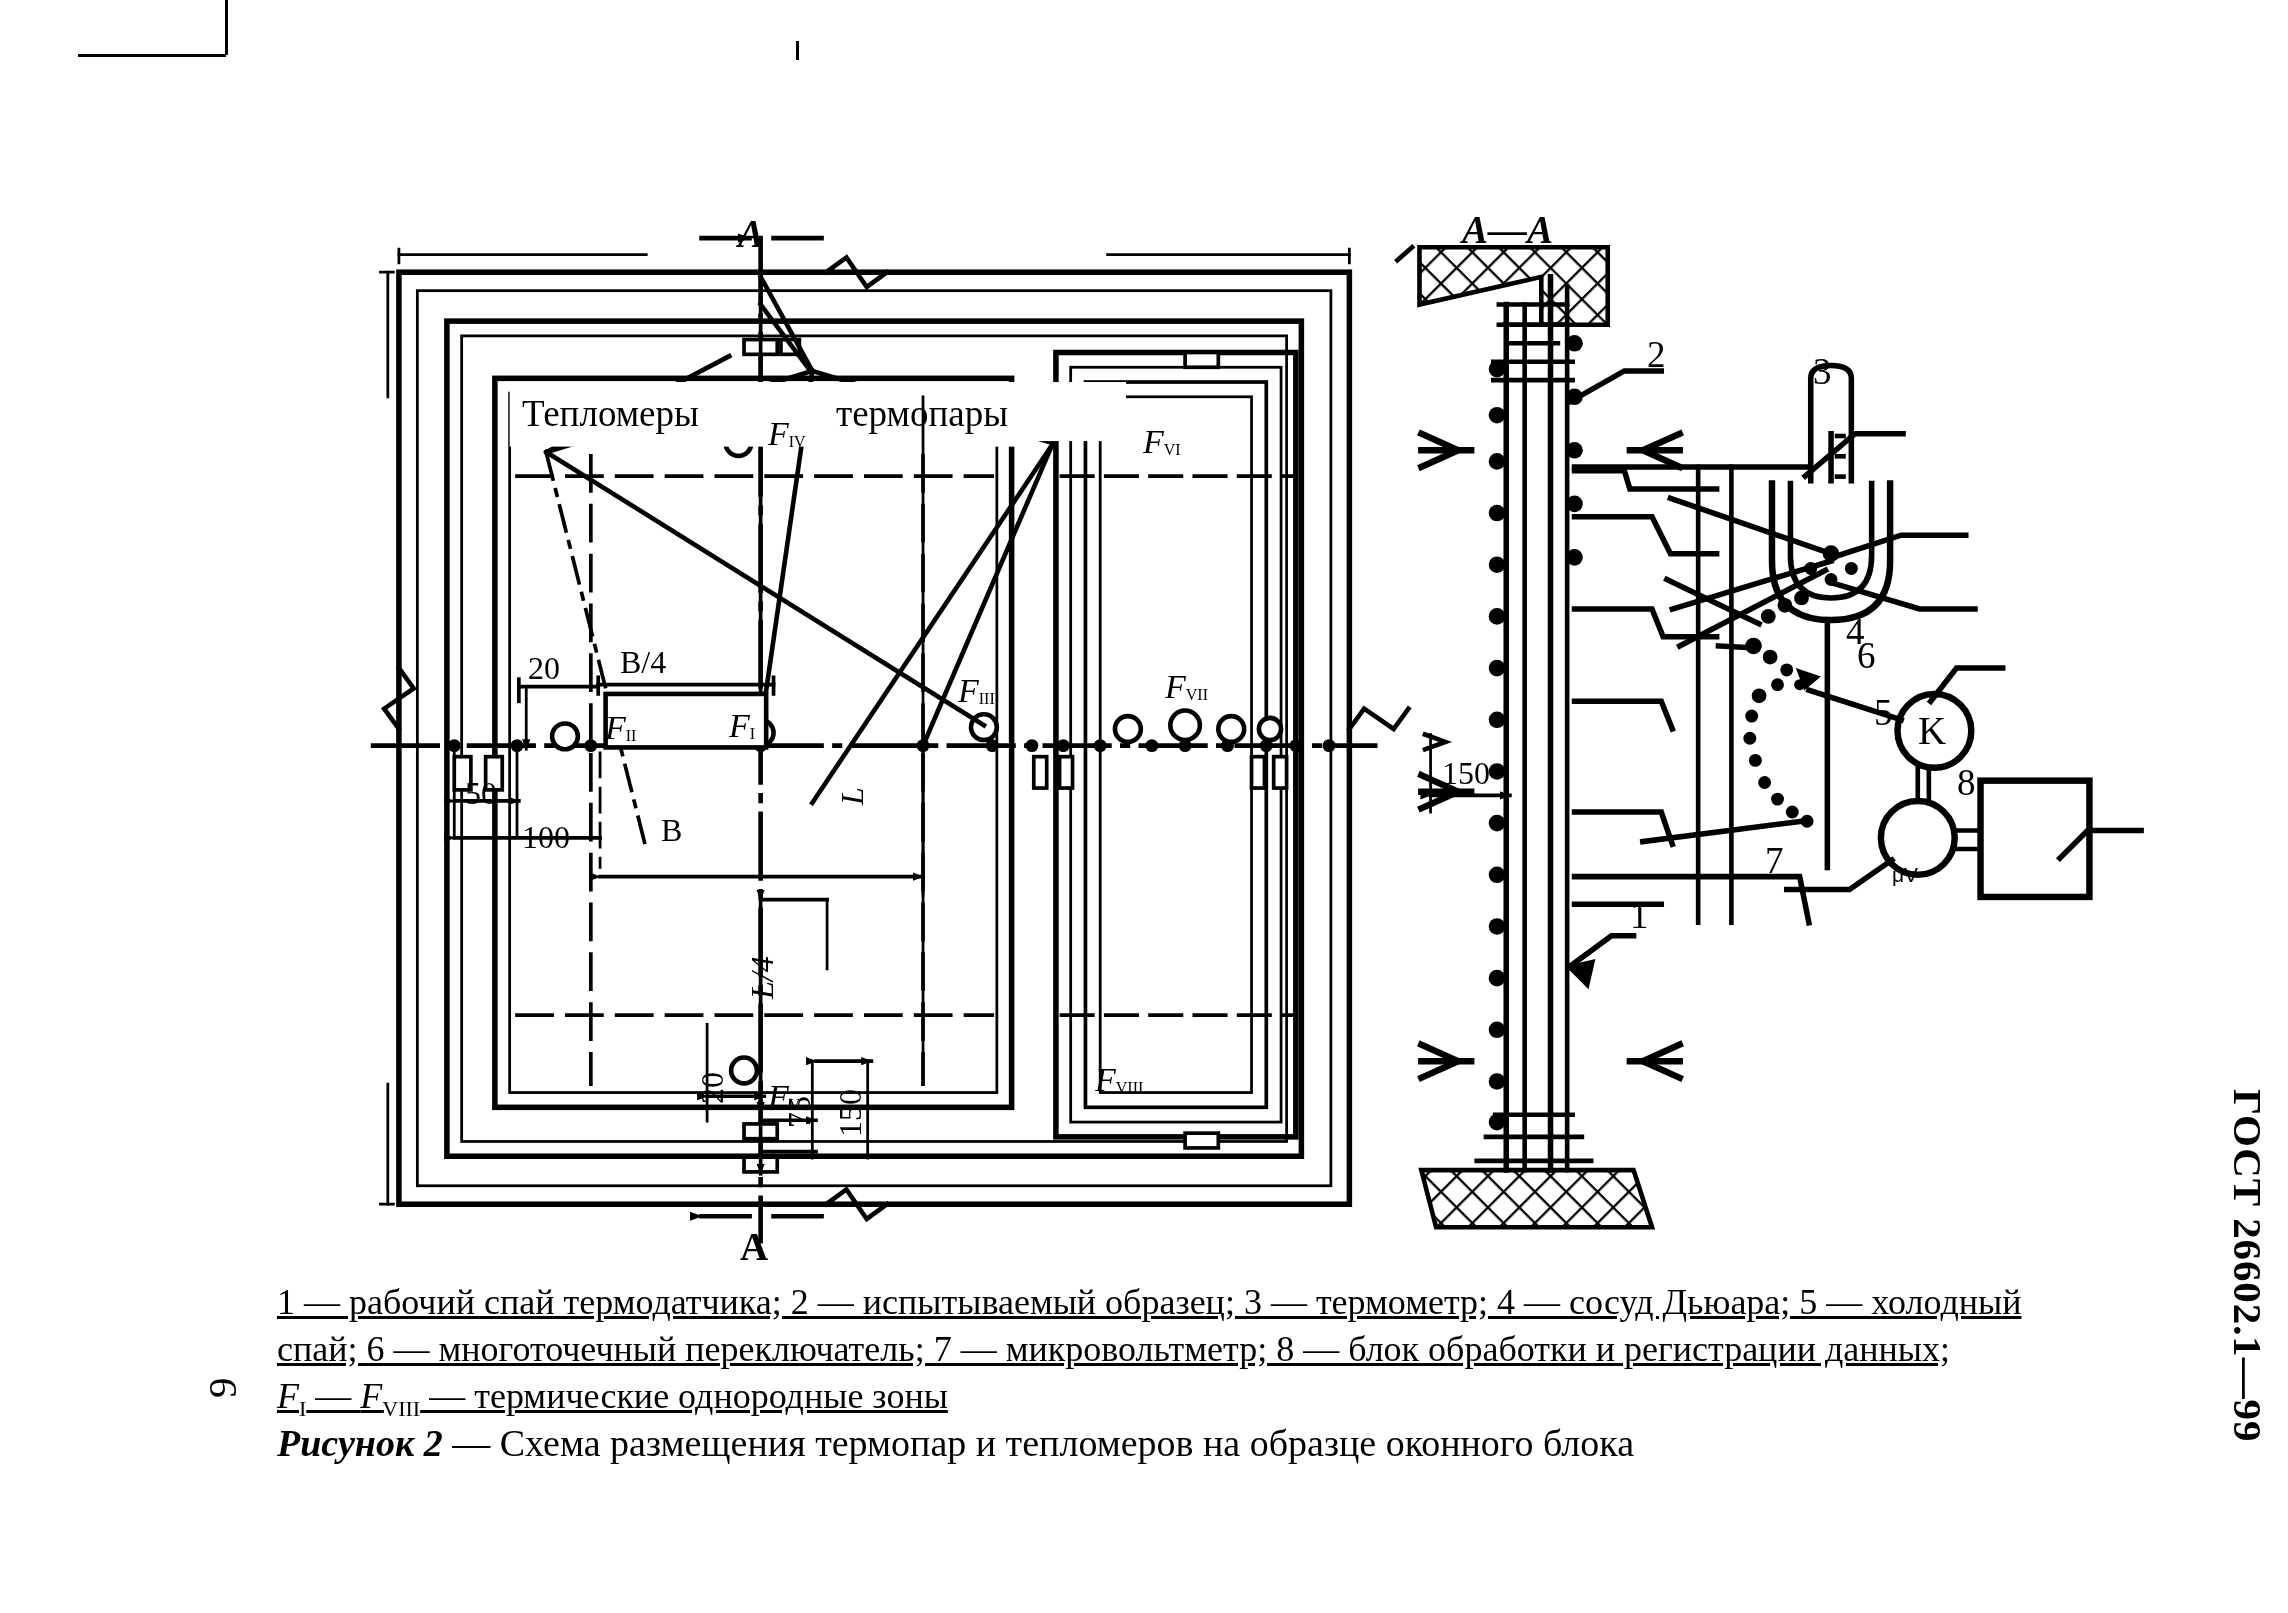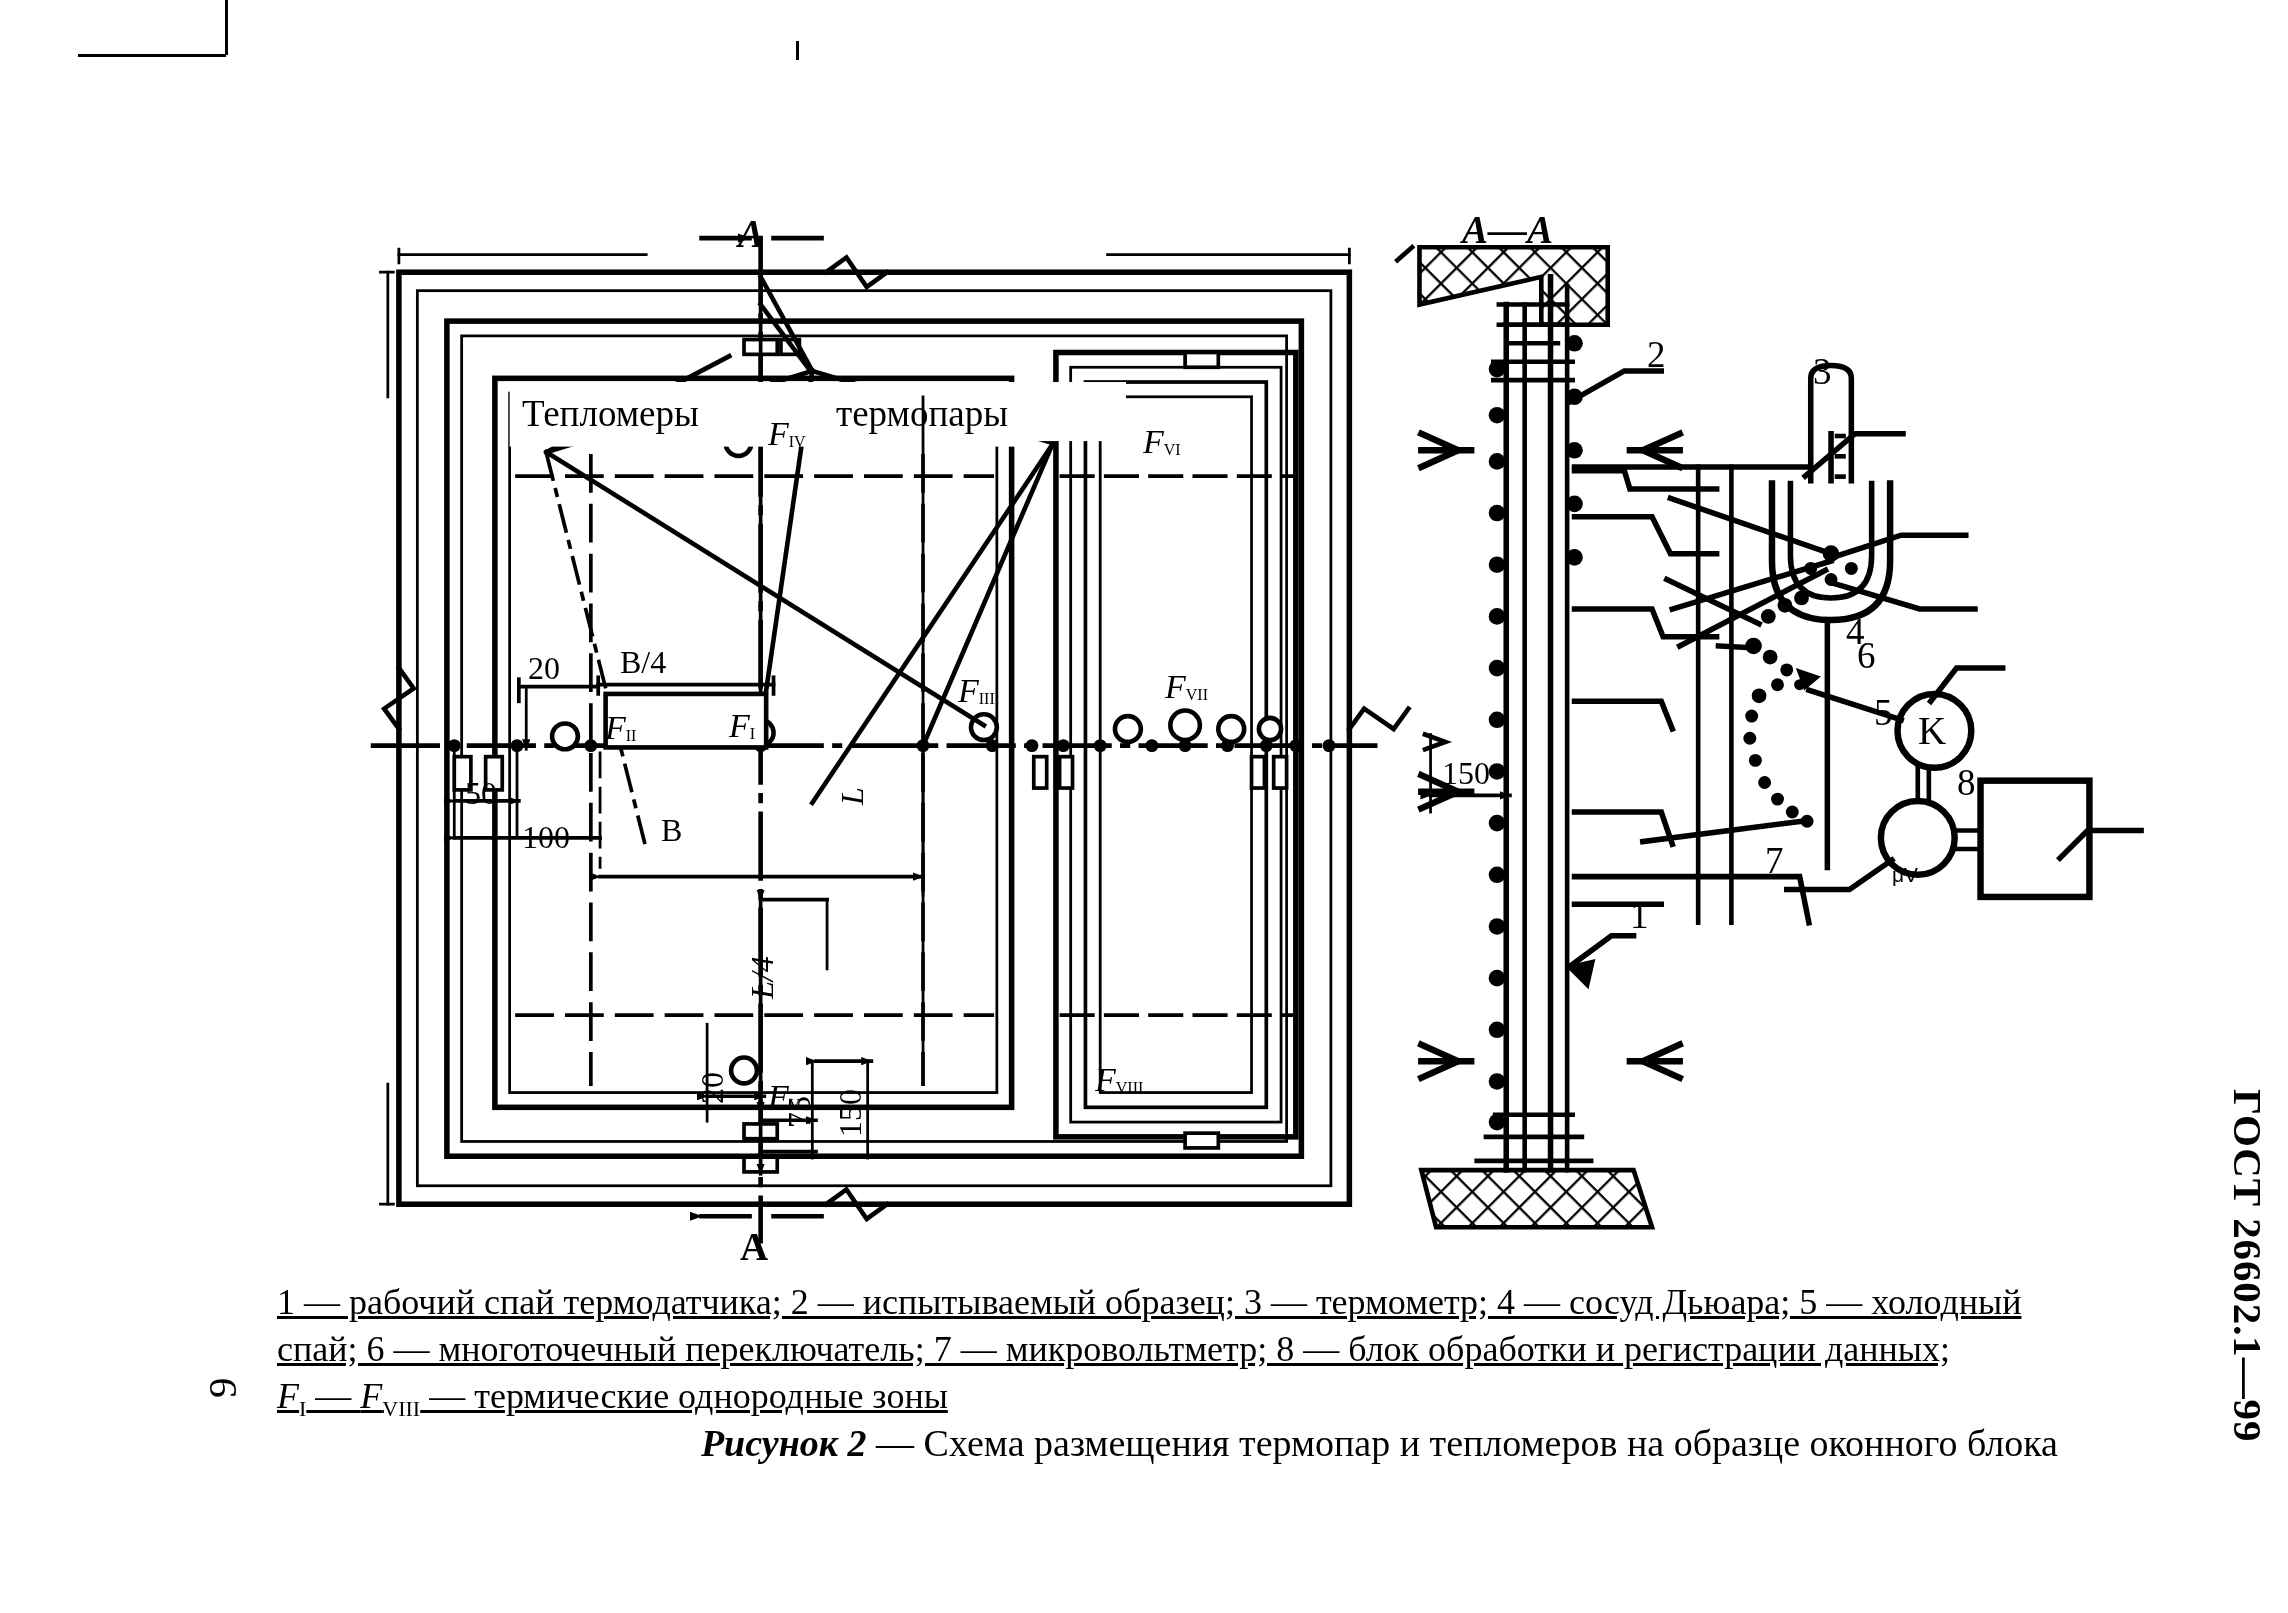--- a/index.html
+++ b/index.html
@@ -32,21 +32,21 @@
 
   .num{font-family:"Liberation Serif",serif;font-size:37px;}
 
   
   .caption{position:absolute;left:277px;top:1279px;width:1781px;
            font-family:"Liberation Serif",serif;font-size:36px;
            line-height:1.30;text-align:justify;text-decoration:underline;}
   .caption .ln{display:block;}
   .caption .c2{}
   .figcap{position:absolute;left:277px;top:1421px;width:1781px;
-          text-align:right;font-family:"Liberation Serif",serif;
+          text-align:left;font-family:"Liberation Serif",serif;
           font-size:38px;}
   .figcap b{font-style:italic;font-weight:bold;}
 
   
   .gost{position:absolute;right:16.6px;top:1089px;
         font-family:"Liberation Serif",serif;font-weight:bold;font-size:41px;
         writing-mode:vertical-rl; text-orientation:mixed; letter-spacing:0.9px;}
 
   
   .pageno{position:absolute;left:198px;top:1398px;

